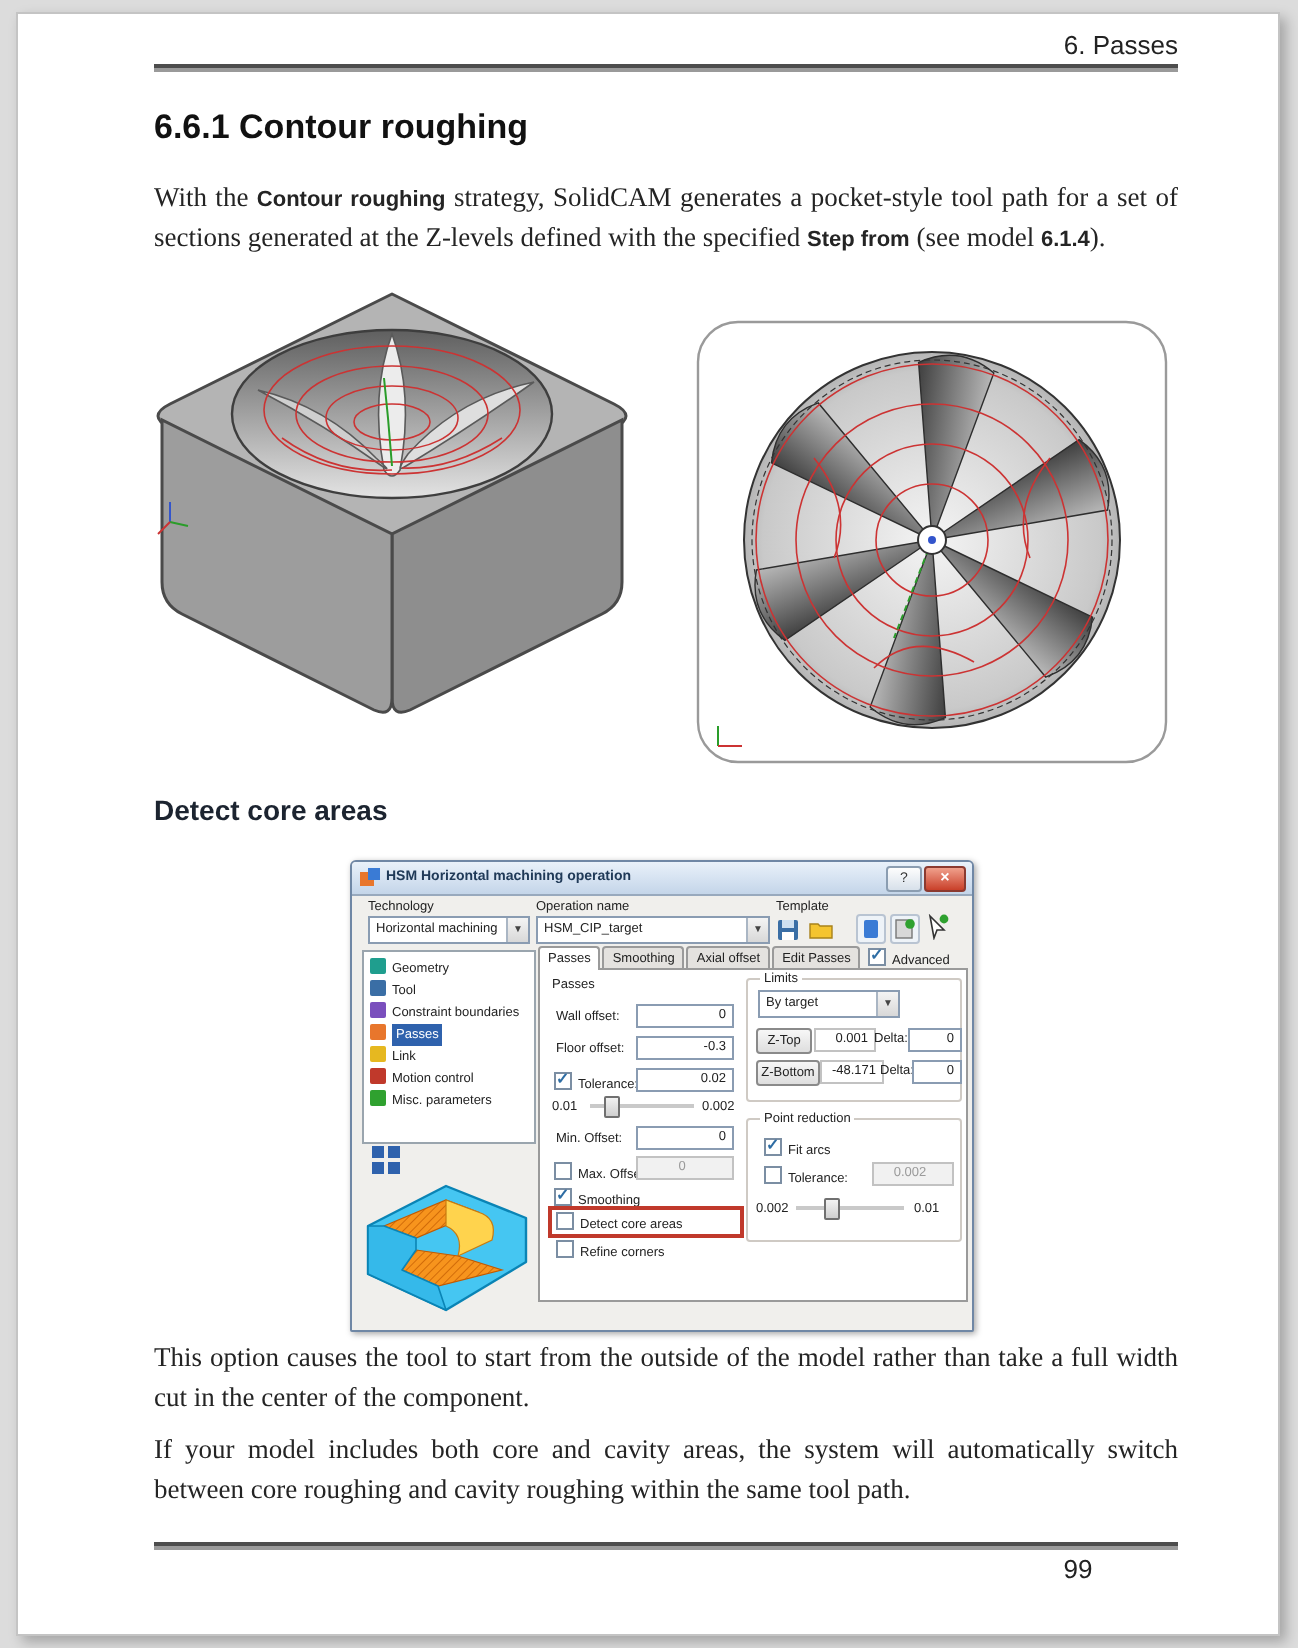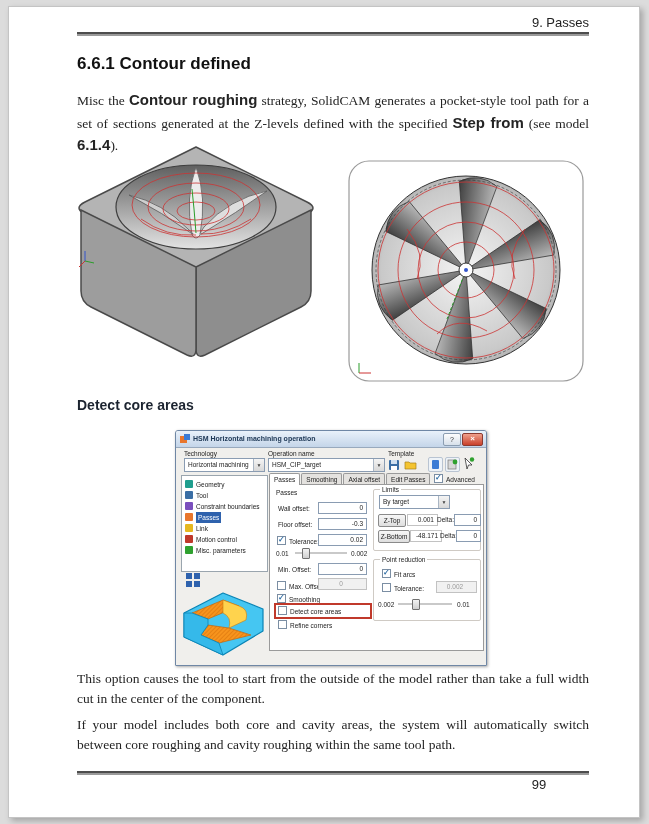--- a/index.html
+++ b/index.html
@@ -22,21 +22,21 @@
   .dbl-rule .r1{height:2px;background:#4d4d4d;}
   .dbl-rule .r2{height:2px;background:#9a9a9a;}
   .sec-head{
     position:absolute;left:68px;top:47px;width:512px;
     font-family:"Liberation Sans",sans-serif;font-weight:bold;font-size:17px;color:#111;
   }
   .para{
     position:absolute;left:68px;width:512px;font-size:13.5px;line-height:1.5;
     color:#242424;text-align:justify;
   }
-  .para b{font-family:"Liberation Sans",sans-serif;font-size:15px;}
+  .para b{font-family:"Liberation Sans",sans-serif;font-size:11px;}
   .p1{top:82px;} .p2{top:662px;} .p3{top:708px;}
   .detect-head{
     position:absolute;left:68px;top:390px;
     font-family:"Liberation Sans",sans-serif;font-weight:bold;font-size:14px;color:#1c2430;
   }
   .pageno{
     position:absolute;right:50px;top:770px;width:100px;text-align:center;
     font-family:"Liberation Sans",sans-serif;font-size:13px;color:#222;
   }
   
@@ -115,29 +115,29 @@
   .gbox{position:absolute;border:1px solid #cfcac4;border-radius:2px;}
   .gbox .gt{position:absolute;left:6px;top:-4px;background:#fff;padding:0 2px;font-size:6.5px;}
   .annot{position:absolute;border:2px solid #c0392b;}
   .chk-row{position:absolute;white-space:nowrap;}
 </style>
 </head>
 <body>
 
 <div class="page">
 
-  <div class="hdr-right">9. Passes</div>
+  <div class="hdr-right">6. Passes</div>
   <div class="rule-top dbl-rule">
       <div class="r1"></div>
       <div class="r2"></div>
     </div>
 
-  <div class="sec-head">6.6.1  Contour defined</div>
-
-  <div class="para p1"><span>Misc the </span><b>Contour roughing</b><span> strategy, SolidCAM generates a pocket-style tool path for a set of sections generated at the Z-levels defined with the specified </span><b>Step from</b><span> (see model </span><b>6.1.4</b><span>).</span></div>
+  <div class="sec-head">6.6.1  Contour roughing</div>
+
+  <div class="para p1"><span>With the </span><b>Contour roughing</b><span> strategy, SolidCAM generates a pocket-style tool path for a set of sections generated at the Z-levels defined with the specified </span><b>Step from</b><span> (see model </span><b>6.1.4</b><span>).</span></div>
 
   <div class="fig-left">
     <svg width="260" height="252" viewBox="0 0 260 252">
       <defs>
         <linearGradient id="bowlG" x1="0" y1="0" x2="0" y2="1">
           <stop offset="0" stop-color="#5f5f5f"></stop>
             <stop offset="1" stop-color="#e3e3e3"></stop>
         </linearGradient>
       </defs>
 

